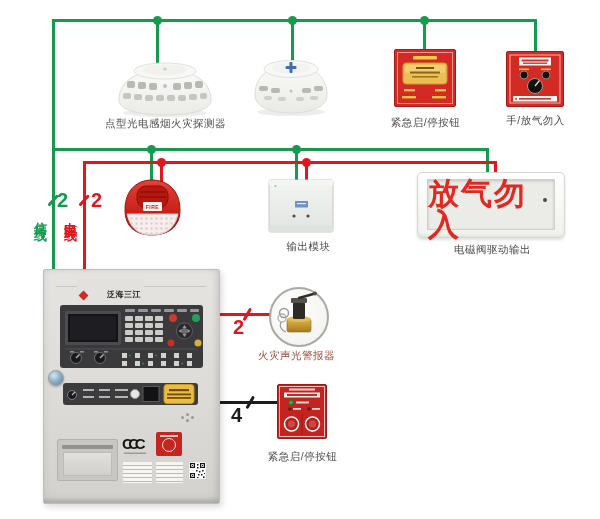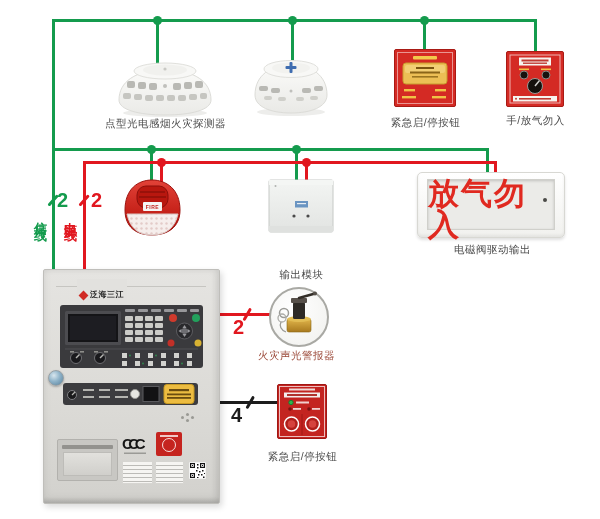--- a/index.html
+++ b/index.html
@@ -44,21 +44,21 @@
   
   .sol-circle{position:absolute;left:269px;top:287px;width:56px;height:56px;border-radius:50%;
               border:2px solid #a9a9a4;background:radial-gradient(circle at 40% 35%,#ffffff,#f0f0ed);}
 
   
   .cabinet{position:absolute;left:43px;top:269px;width:175px;height:233px;
            background:linear-gradient(180deg,#e5e4e1,#dbdad6 60%,#d2d1cd);
            border:1px solid #bfbeba;border-radius:2px;
            box-shadow:2px 3px 6px rgba(0,0,0,.15), inset -3px 0 6px rgba(0,0,0,.07), inset 0 -4px 8px rgba(0,0,0,.08);}
   .logo-line{position:absolute;left:12px;top:16px;width:150px;height:1px;background:#c6c5c1;}
-  .brand{position:absolute;left:33px;top:9px;display:flex;align-items:flex-end;gap:3px;
+  .brand{position:absolute;left:33px;top:9px;display:flex;align-items:flex-end;gap:20px;
          background:#e2e1de;padding:12px 3px;}
   .brand .diamond{width:7px;height:7px;background:#d02a24;transform:rotate(45deg);}
   .brand .txt{font-size:8px;font-weight:bold;color:#232323;letter-spacing:.5px;line-height:1;}
   .keylock{position:absolute;left:4px;top:100px;width:14px;height:14px;border-radius:50%;
            background:radial-gradient(circle at 35% 32%,#d8e6ee 0%,#8fb3c9 45%,#567f9a 100%);
            border:1px solid #98a0a4;box-shadow:0 1px 2px rgba(0,0,0,.25);}
   .speaker{position:absolute;left:137px;top:146px;width:3px;height:3px;border-radius:50%;background:#9a9a95;
            box-shadow:5px 3px 0 #9a9a95,10px 0 0 #9a9a95,5px -3px 0 #9a9a95;}
   .printer{position:absolute;left:13px;top:169px;width:59px;height:40px;background:#c8c7c3;
            border:1px solid #b2b1ad;border-radius:2px;}
@@ -296,21 +296,21 @@
     <line x1="25" y1="30" x2="25" y2="51" stroke="#a01815" stroke-width="1"></line>
     <circle cx="14.5" cy="40" r="7" fill="#b01f1b" stroke="#ffffff" stroke-width="1.5"></circle>
     <circle cx="14.5" cy="40" r="3.8" fill="#d5433e"></circle>
     <circle cx="35.5" cy="40" r="7" fill="#b01f1b" stroke="#ffffff" stroke-width="1.5"></circle>
     <circle cx="35.5" cy="40" r="3.8" fill="#d5433e"></circle>
   </svg>
 
   <div class="dev-label" style="left:103px;top:117px;">点型光电感烟火灾探测器</div>
   <div class="dev-label" style="left:363px;top:116px;">紧急启/停按钮</div>
   <div class="dev-label" style="left:473px;top:114px;">手/放气勿入</div>
-  <div class="dev-label" style="left:239px;top:240px;margin-top:28px;">输出模块</div>
+  <div class="dev-label" style="left:246px;top:240px;">输出模块</div>
   <div class="dev-label" style="left:430px;top:243px;">电磁阀驱动输出</div>
   <div class="dev-label red" style="left:234px;top:349px;">火灾声光警报器</div>
   <div class="dev-label" style="left:240px;top:450px;">紧急启/停按钮</div>
 
   <div class="cabinet">
     <div class="logo-line"></div>
     <div class="brand">
       <span class="diamond"></span>
       <span class="txt">泛海三江</span>
     </div>

